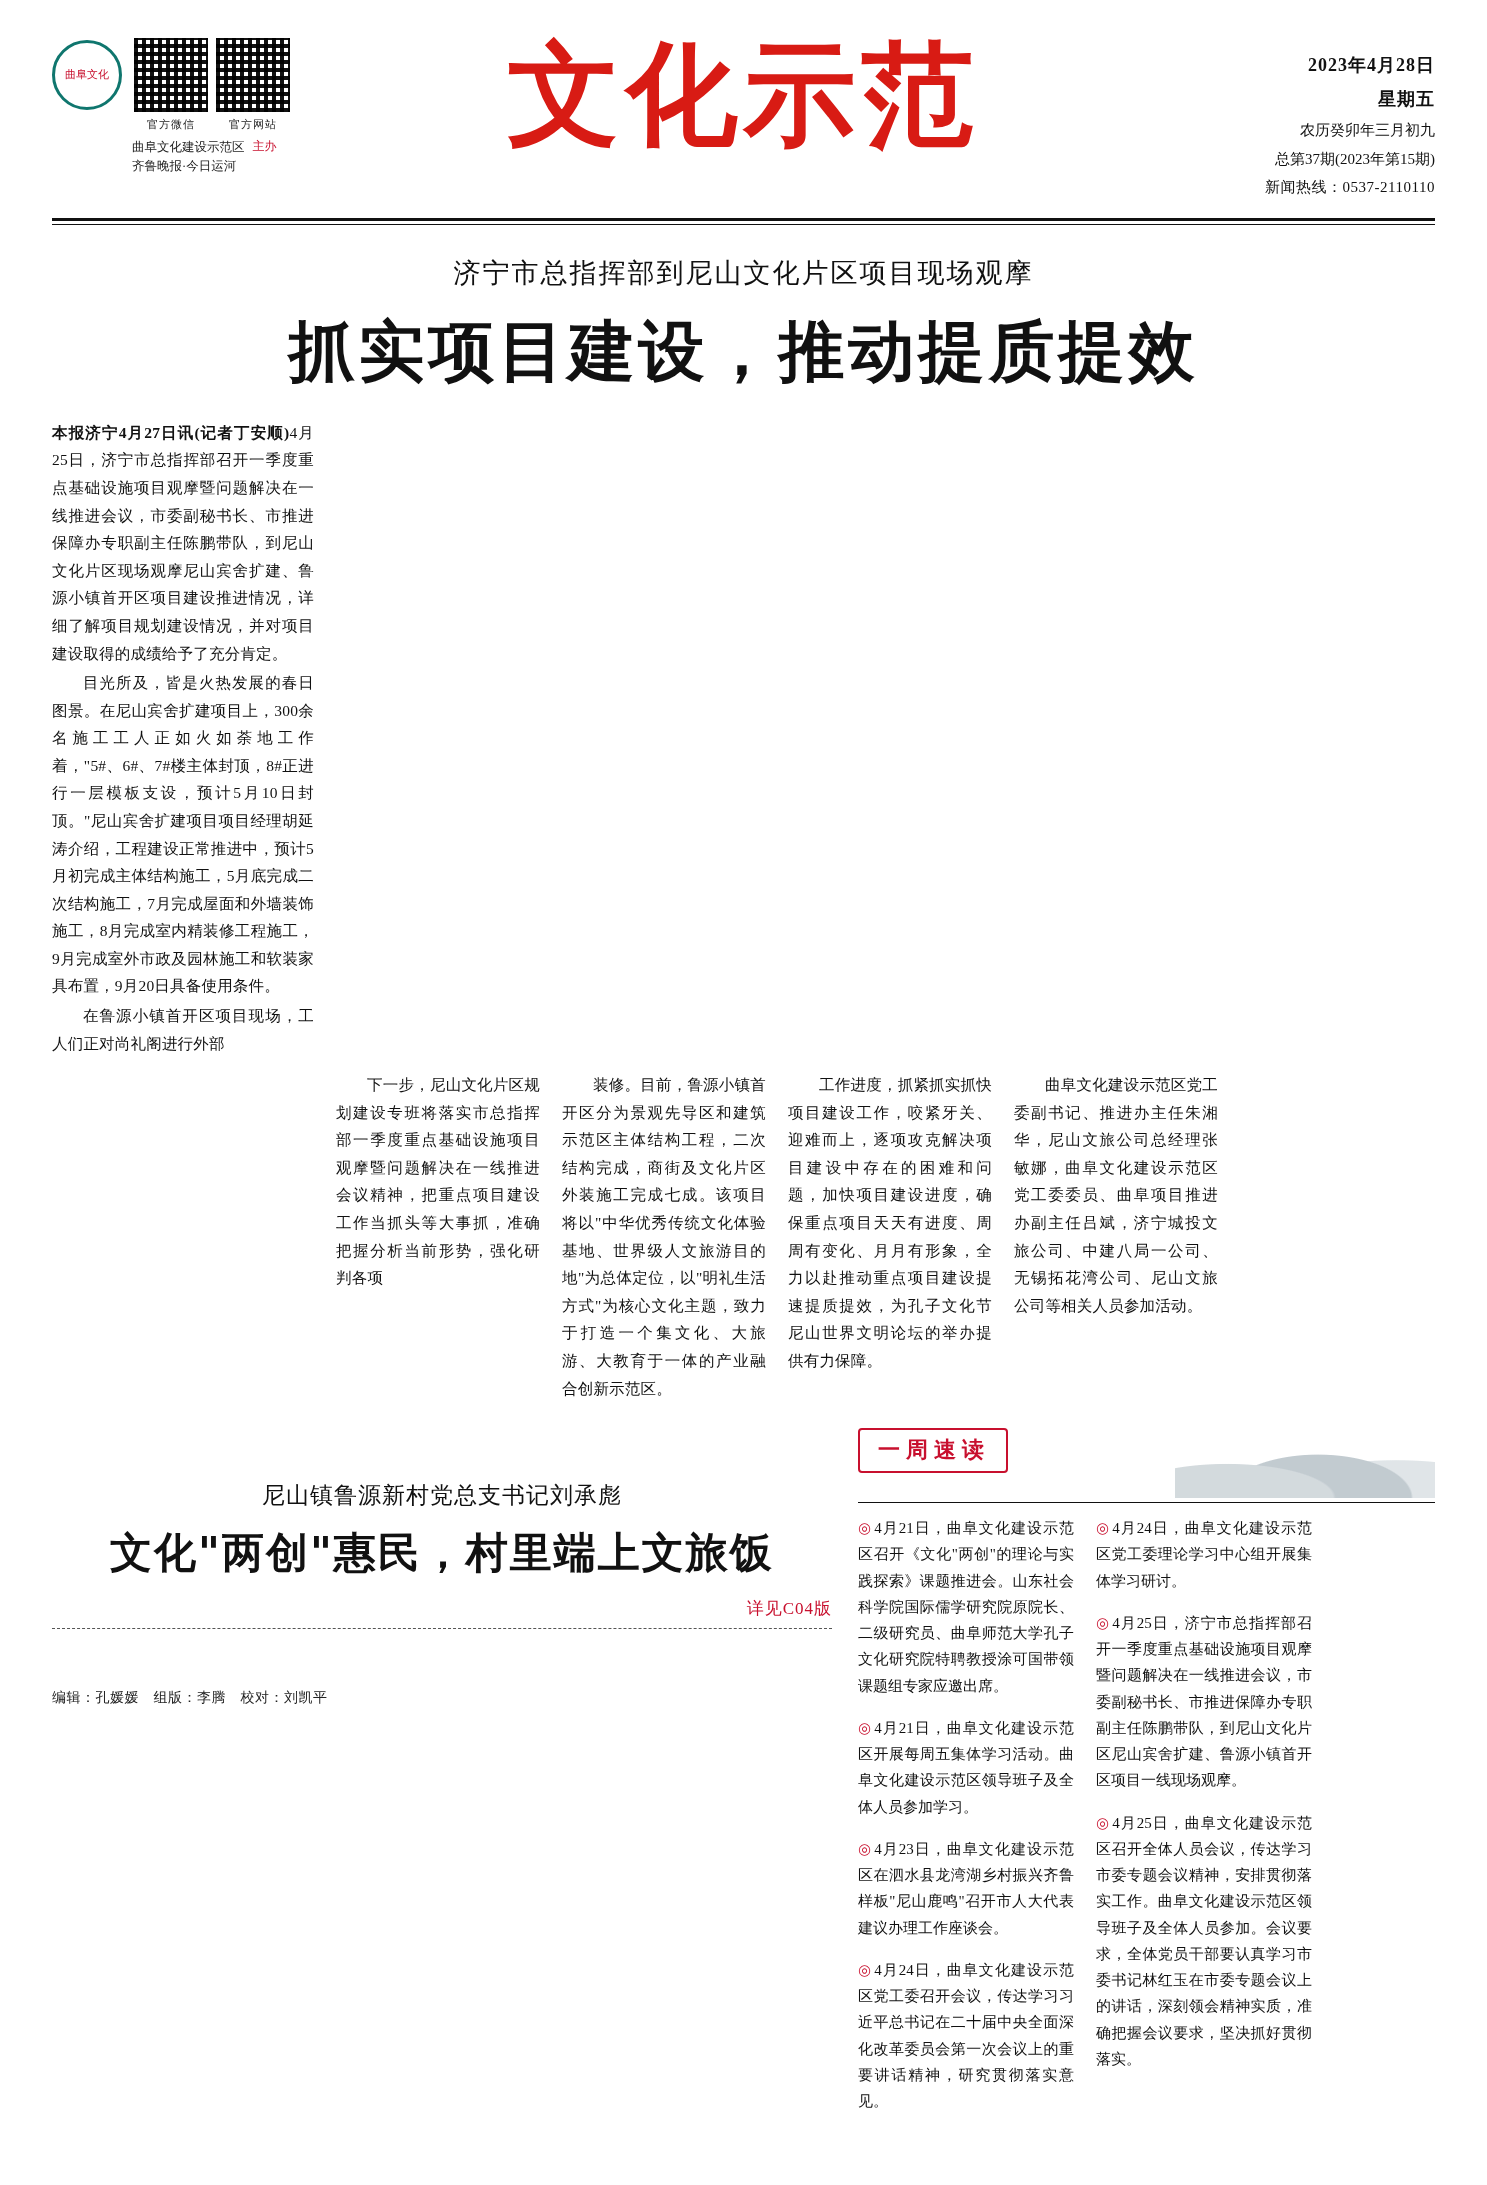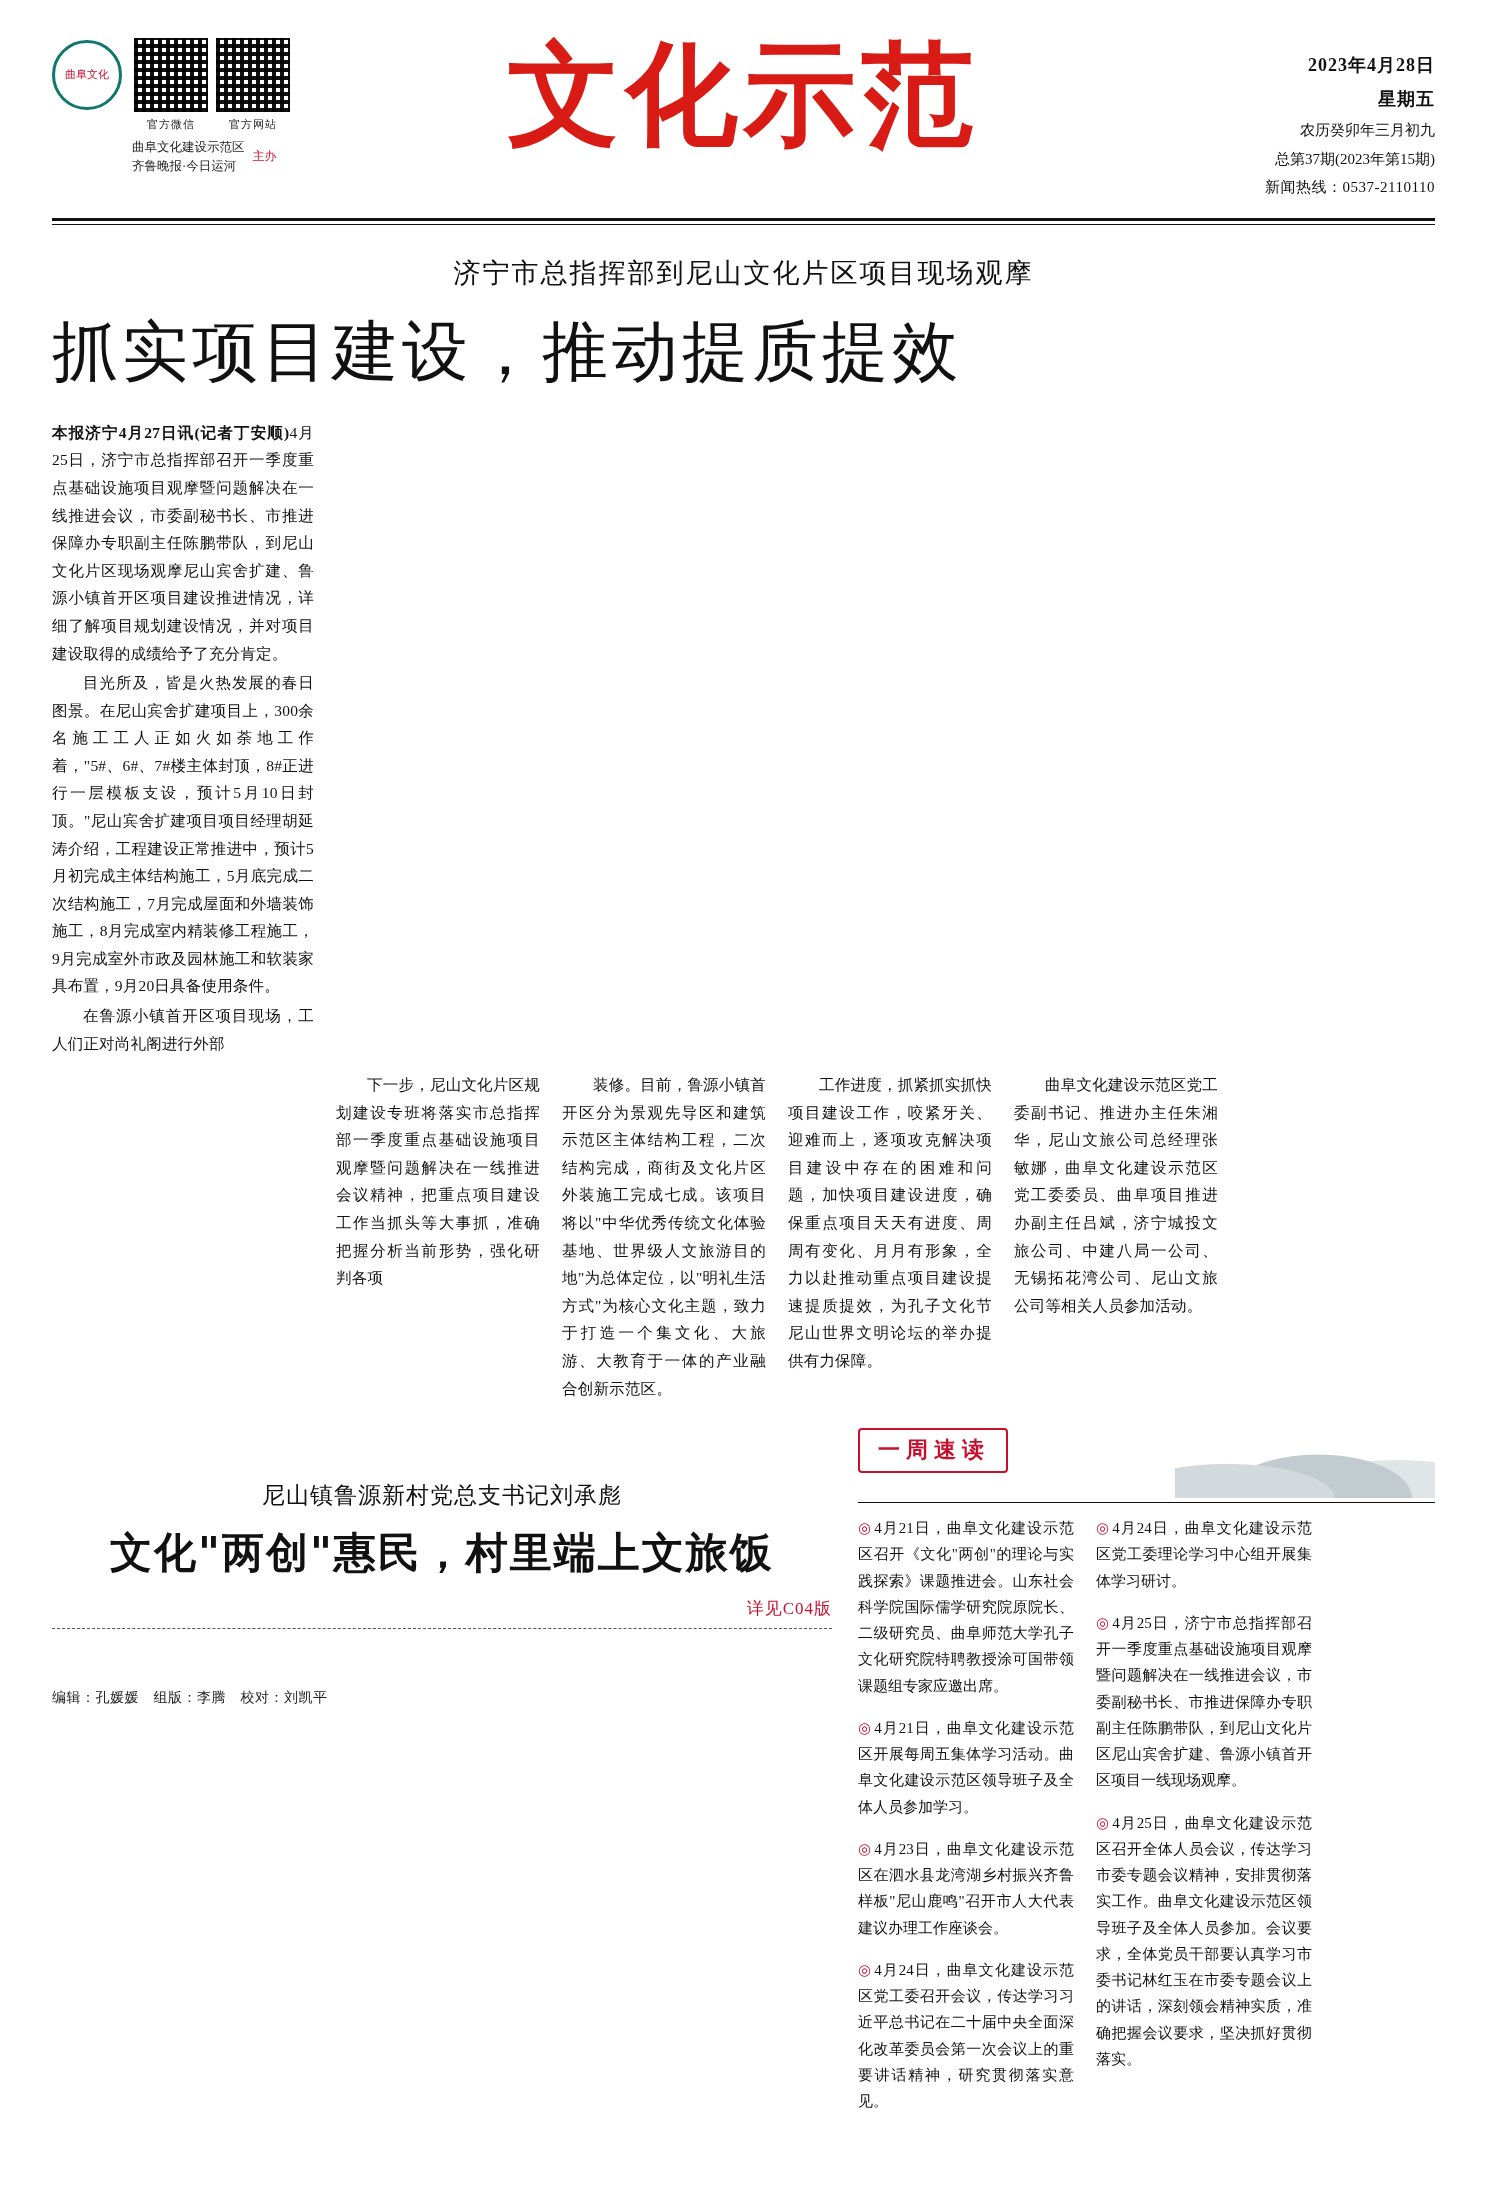--- a/index.html
+++ b/index.html
@@ -38,21 +38,21 @@
     width:74px;height:74px;
     background:
       repeating-linear-gradient(90deg,#111 0 4px,#fff 4px 8px),
       repeating-linear-gradient(0deg,#111 0 4px,#fff 4px 8px);
     background-blend-mode:multiply;
     border:2px solid #fff;
   }
   .qr-cap{font-size:11px;margin-top:3px;color:#222;letter-spacing:1px;}
   .mh-sub{
     font-size:12.5px;color:#222;line-height:1.45;margin-top:6px;
-    display:flex;align-items:center;gap:8px;
+    display:flex;align-items:flex-start;gap:8px;
   }
   .mh-sub .org{line-height:1.5;}
   .mh-sub .host{font-size:12px;color:#c8102e;}
   .mh-center{flex:1;text-align:center;padding-top:4px;}
   .title-cn{
     color:#d81b14;
     font-size:112px;
     line-height:1;
     letter-spacing:6px;
     font-weight:700;
@@ -67,23 +67,23 @@
   .mh-right .hot{letter-spacing:0.5px;}
   .rule-thick{border-top:3px solid #111;margin-top:6px;}
   .rule-thin{border-top:1px solid #111;margin-top:3px;}
 
   
   .shoulder{
     text-align:center;font-size:27px;letter-spacing:2px;margin-top:30px;color:#111;
     font-family:"Liberation Serif",serif;
   }
   .headline{
-    text-align:left;
+    text-align:center;
     font-size:66px;
-    font-weight:400;
+    font-weight:700;
     letter-spacing:4px;
     margin-top:16px;
     color:#111;
     font-family:"DejaVu Serif","Liberation Serif",serif;
   }
 
   
   .main-area{display:flex;gap:16px;margin-top:22px;}
   .col-lead{
     width:262px;

